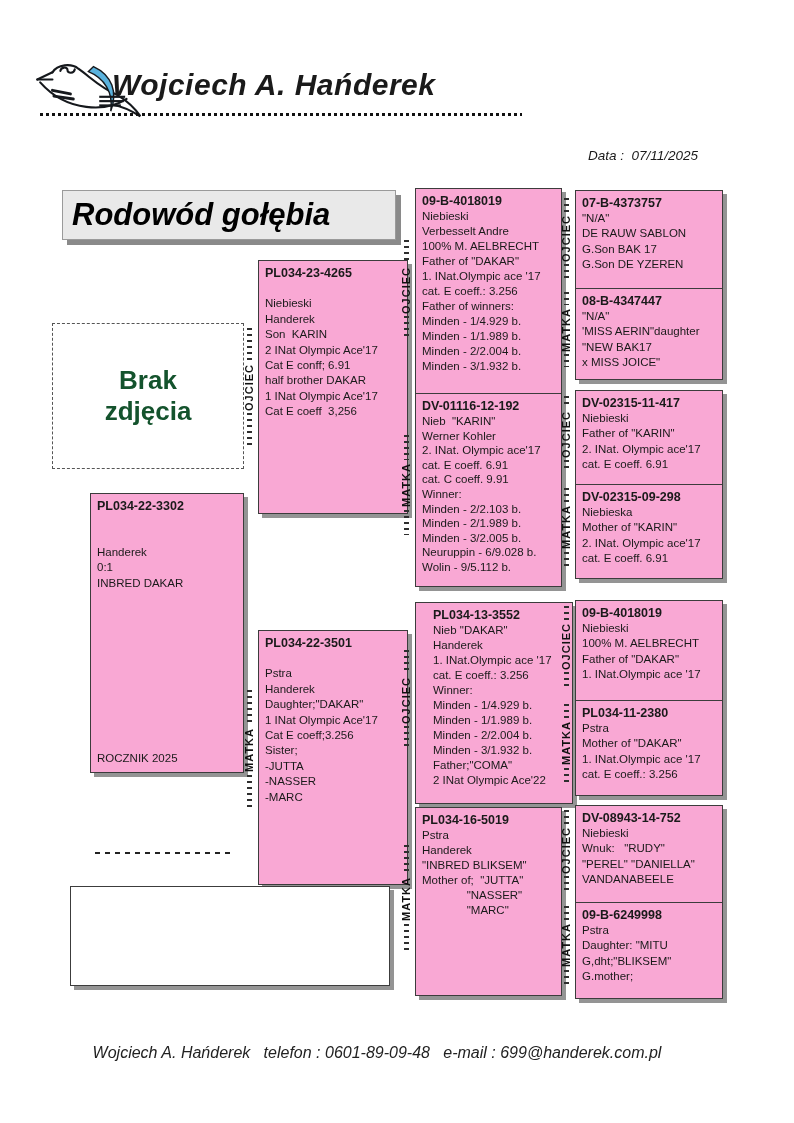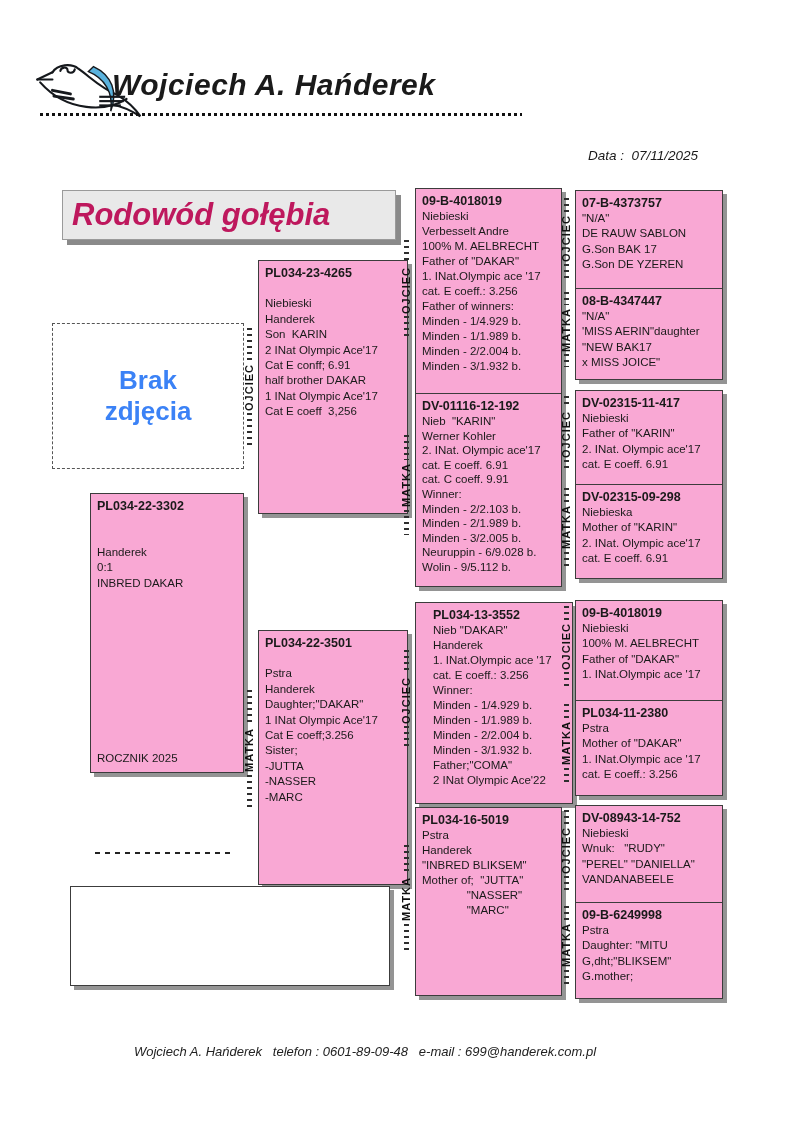--- a/index.html
+++ b/index.html
@@ -11,26 +11,26 @@
   .owner-name{position:absolute;left:112px;top:68px;font-size:30px;font-weight:bold;
               font-style:italic;letter-spacing:.5px;white-space:nowrap;}
   .name-underline{position:absolute;left:40px;top:113px;width:482px;height:3px;
               background:repeating-linear-gradient(to right,#111 0 3px,transparent 3px 6px);}
   .addr{position:absolute;left:122px;top:121px;font-style:italic;font-size:13px;line-height:16px;}
   .date-line{position:absolute;left:588px;top:148px;font-style:italic;font-size:13.5px;white-space:pre;}
 
   
   .title-box{position:absolute;left:62px;top:190px;width:332px;height:48px;background:#e9e9e9;
              border:1px solid #9a9a9a;box-shadow:5px 5px 0 #8a8a8a;display:flex;align-items:center;}
-  .title-box span{font-size:31px;font-weight:bold;font-style:italic;padding-left:9px;white-space:nowrap;color:#be185d;}
+  .title-box span{font-size:31px;font-weight:bold;font-style:italic;padding-left:9px;white-space:nowrap;color:#000000;}
 
   
   .photo{position:absolute;left:52px;top:323px;width:190px;height:144px;border:1.5px dashed #555;
          display:flex;flex-direction:column;align-items:center;justify-content:center;}
-  .photo .ln{font-size:26px;font-weight:bold;color:#3b82f6;line-height:31px;}
+  .photo .ln{font-size:26px;font-weight:bold;color:#14532d;line-height:31px;}
 
   
   .pbox{position:absolute;background:#f9a8d4;border:1px solid #3c3c3c;box-shadow:4px 4px 0 #949494;
         padding:4px 6px;font-size:11.5px;line-height:15.4px;overflow:hidden;}
   .pbox .ring{font-weight:bold;font-size:12.5px;line-height:16px;white-space:nowrap;}
   .pbox .ln{white-space:pre;}
   .rocznik{position:absolute;left:6px;bottom:6px;font-size:11.5px;}
 
   #box-subject{left:90px;top:493px;width:140px;height:270px;}
   #box-father {left:258px;top:260px;width:136px;height:244px;}
@@ -67,22 +67,22 @@
   #lab-mfm {left:559px;top:704px;height:78px;}
   #lab-mmf {left:559px;top:810px;height:80px;}
   #lab-mmm {left:559px;top:906px;height:78px;}
 
   
   .sign-line{position:absolute;left:95px;top:852px;width:140px;height:2px;
              background:repeating-linear-gradient(to right,#222 0 5px,transparent 5px 10px);}
   .sign-label{position:absolute;left:95px;top:893px;width:140px;text-align:left;font-size:10px;}
   .notes-box{position:absolute;left:70px;top:886px;width:318px;height:98px;background:#fff;
              border:1px solid #3c3c3c;box-shadow:4px 4px 0 #949494;}
-  .footer{position:absolute;left:0;top:1044px;width:730px;text-align:center;
-          font-style:italic;font-size:13px;white-space:pre;color:#222;}
+  .footer{position:absolute;left:12px;top:1044px;width:730px;text-align:center;
+          font-style:italic;font-size:16px;white-space:pre;color:#222;}
 </style>
 </head>
 <body>
 
 <div class="page">
 
   <div class="logo">
     <svg viewBox="0 0 150 98" width="108" height="72">
       <g fill="none" stroke="#15181c" stroke-width="3" stroke-linecap="round">
         <path d="M6,40 L27,30"></path>

